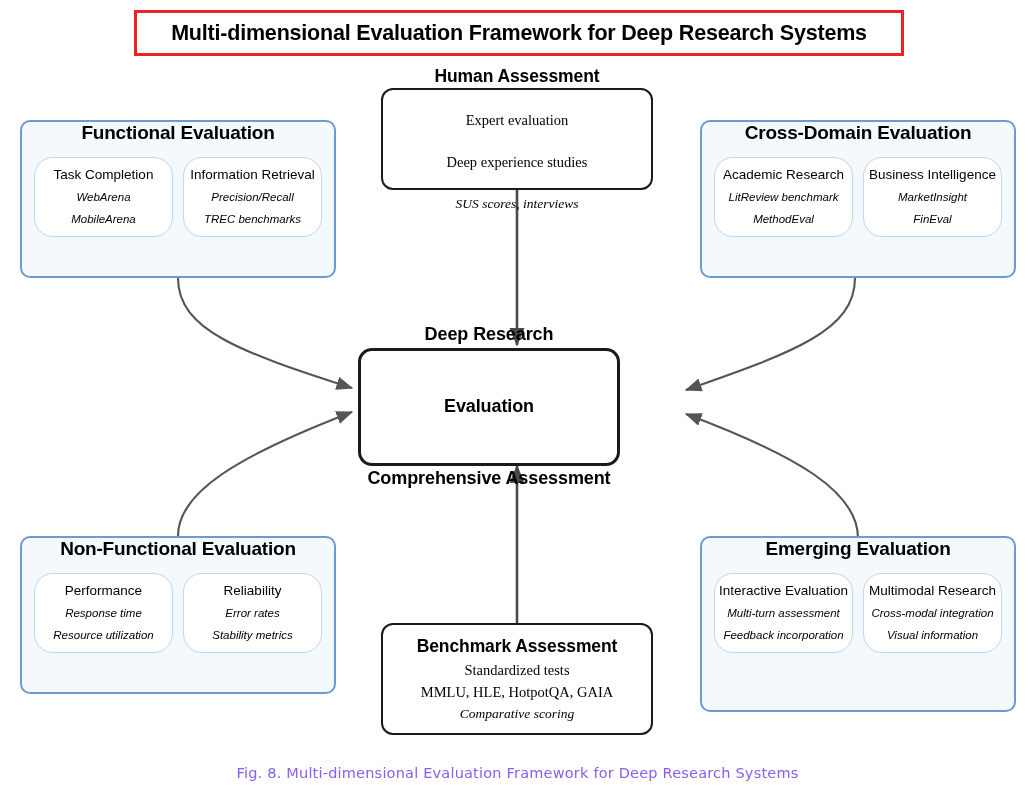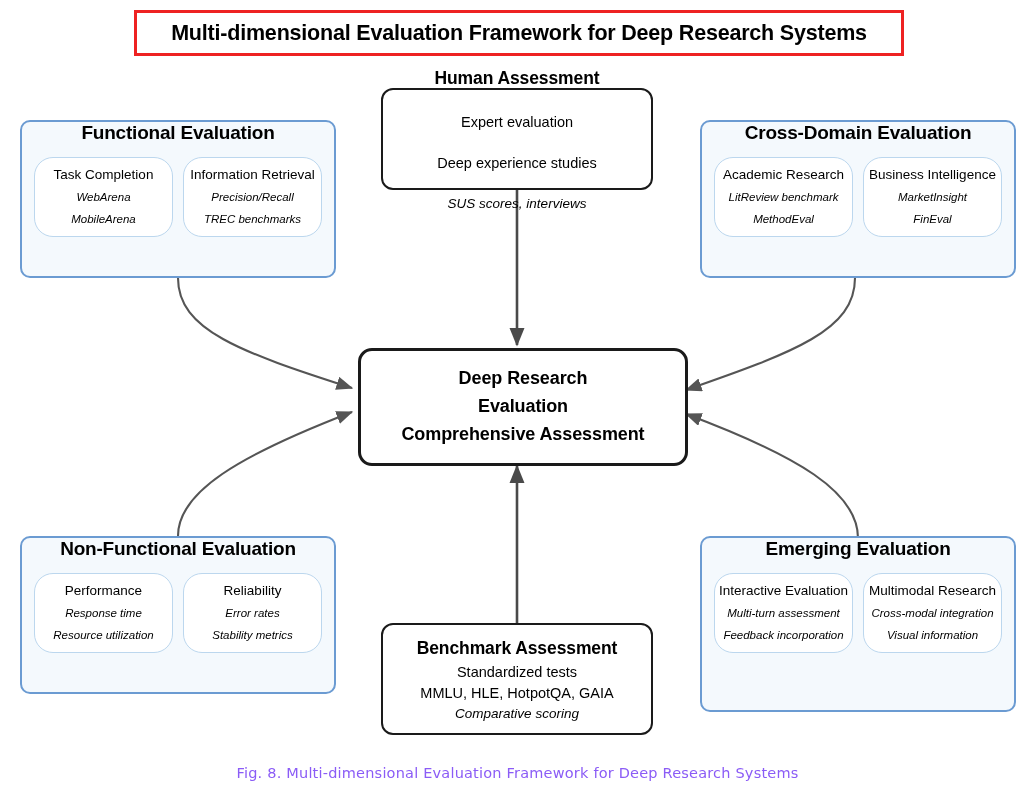--- a/index.html
+++ b/index.html
@@ -107,20 +107,21 @@
     justify-content: center;
   }
   .plain .plain-title {
     font-size: 17.5px;
     font-weight: bold;
     letter-spacing: -0.1px;
   }
   .plain .plain-line {
     font-size: 14.5px;
     margin-top: 5px;
+    font-family: Liberation Serif, serif;
   }
   .plain .plain-line.italic {
     font-style: italic;
     font-size: 13.5px;
   }
 
   
   #center-hub {
     border: 3px solid #1a1a1a;
     border-radius: 14px;
@@ -248,21 +249,21 @@
     <div class="plain-line italic">SUS scores, interviews</div>
   </div>
 
   <div class="node plain" style="left:381px; top:623px; width:272px; height:112px;align-items:center;">
     <div class="plain-title">Benchmark Assessment</div>
     <div class="plain-line">Standardized tests</div>
     <div class="plain-line">MMLU, HLE, HotpotQA, GAIA</div>
     <div class="plain-line italic">Comparative scoring</div>
   </div>
 
-  <div class="node plain" id="center-hub" style="left:358px; top:348px; width:330px; height:118px;">
+  <div class="node plain" id="center-hub" style="left:358px; top:348px; width:262px; height:118px;gap:44px;">
     <div class="hub-line">Deep Research</div>
     <div class="hub-line">Evaluation</div>
     <div class="hub-line">Comprehensive Assessment</div>
   </div>
 
   <div id="caption">Fig. 8.  Multi-dimensional Evaluation Framework for Deep Research Systems</div>
 
 </div>
 
 </body></html>

